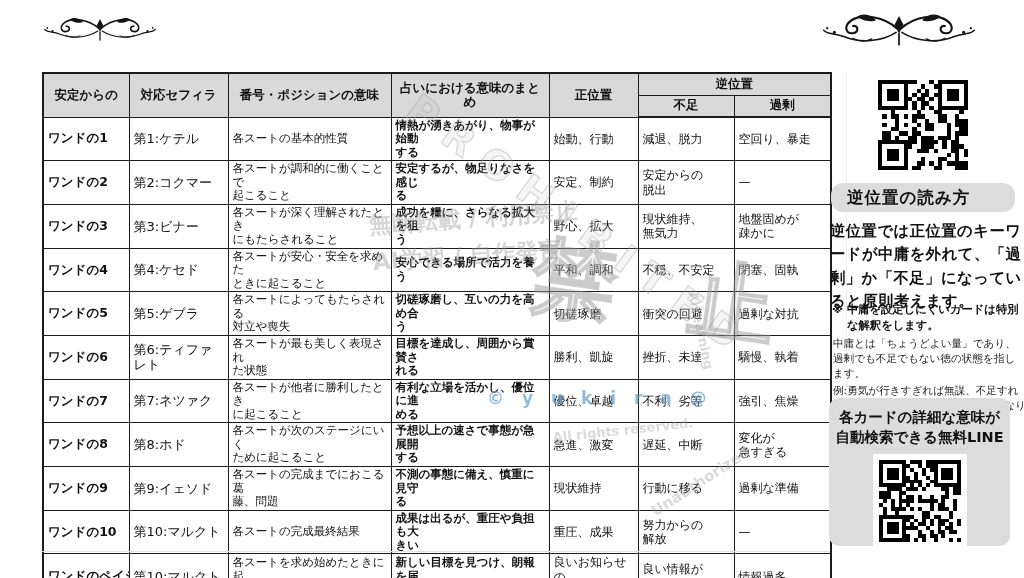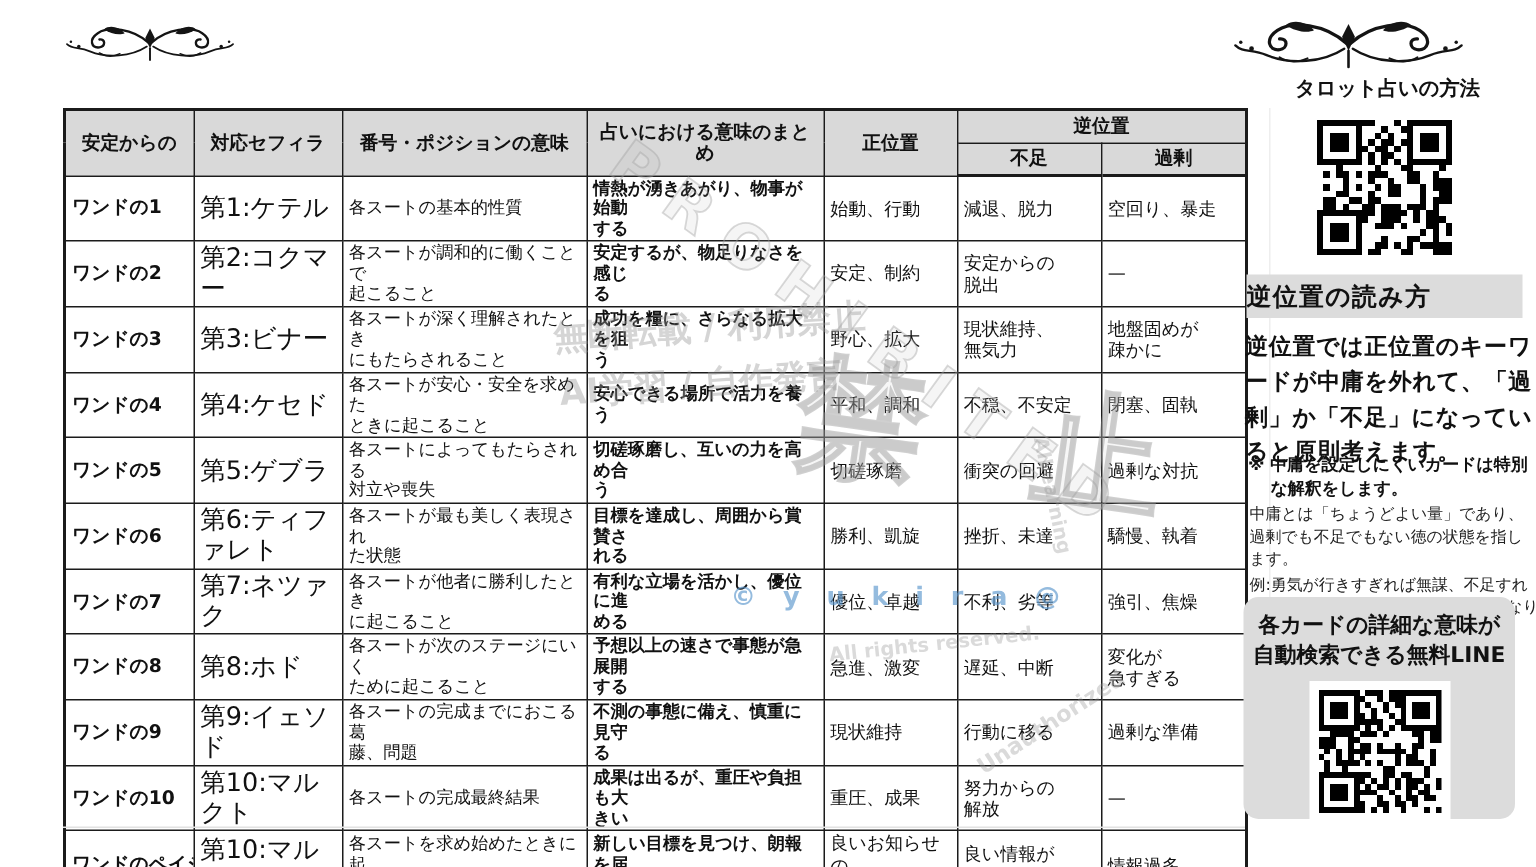--- a/index.html
+++ b/index.html
@@ -33,21 +33,21 @@
   }
   .tarot-table thead th {
     background:#d9d9d9; font-weight:bold; text-align:center;
     font-size:12.5px; height:22px; border-bottom-width:2px;
   }
   .tarot-table thead tr:first-child th { border-bottom-width:1px; }
   .tarot-table thead tr:last-child th { border-bottom-width:2px; }
   .tarot-table tbody tr { height:30.2px; }
   .tarot-table tbody td { font-size:11.5px; white-space:pre-line; }
   .tarot-table tbody td:nth-child(1) { font-weight:bold; font-size:12.5px; white-space:nowrap; }
-  .tarot-table tbody td:nth-child(2) { font-size:17px;margin-left:21px; }
+  .tarot-table tbody td:nth-child(2) { font-size:13px;margin-left:21px; }
   .tarot-table tbody td:nth-child(4) { font-weight:bold; }
   .tarot-table tbody td:nth-child(5),
   .tarot-table tbody td:nth-child(6),
   .tarot-table tbody td:nth-child(7) { font-size:12px; }
 
   
   .gridline { position:absolute; background:#e2e2e2; }
   .gl-bottom { left:42px; top:551px; width:788px; height:1px; }
   .gl-right  { left:846px; top:72px; width:1px; height:474px; opacity:.6; }
 
@@ -64,22 +64,22 @@
   
   .qr-top-label {
     position:absolute; left:832px; top:50px; width:186px; text-align:center;
     font-size:13.5px; font-weight:bold;
   }
   .qr-box-top { position:absolute; left:878px; top:79px; width:90px; height:92px; }
   .qr-box-top svg, .qr-box-line svg { width:100%; height:100%; display:block; }
 
   .rev-header {
     position:absolute; left:831px; top:183px; width:184px; height:29px;
-    background:#dcdcdc; border-radius:0; font-size:16.5px; font-weight:bold;
-    display:flex; align-items:center; padding-left:0; letter-spacing:1px;
+    background:#dcdcdc; border-radius:12px; font-size:16.5px; font-weight:bold;
+    display:flex; align-items:center; padding-left:16px; letter-spacing:1px;
   }
   .rev-text {
     position:absolute; left:830px; top:220px; width:196px;
     font-size:15.3px; font-weight:bold; line-height:1.52; letter-spacing:.5px;
   }
   .note-title {
     position:absolute; left:832px; top:302px; width:192px;
     font-size:11.3px; font-weight:bold; line-height:1.45;
     padding-left:15px; text-indent:-15px;
   }
@@ -282,21 +282,20 @@
           <td>良い情報が
 得られない</td>
           <td>情報過多</td>
         </tr>
       </tbody>
   </table>
 
   <div class="gridline gl-bottom"></div>
   <div class="gridline gl-right"></div>
 
-  <div class="qr-top-label">タロット占いの方法</div>
   <div class="qr-box-top">
       <svg viewBox="0 0 21 21" shape-rendering="crispEdges" width="100%" height="100%">
         <rect width="21" height="21" fill="#fff"></rect>
         <rect x="0" y="0" width="7" height="7" fill="#000"></rect>
         <rect x="1" y="1" width="5" height="5" fill="#fff"></rect>
         <rect x="2" y="2" width="3" height="3" fill="#000"></rect>
         <rect x="14" y="0" width="7" height="7" fill="#000"></rect>
         <rect x="15" y="1" width="5" height="5" fill="#fff"></rect>
         <rect x="16" y="2" width="3" height="3" fill="#000"></rect>
         <rect x="0" y="14" width="7" height="7" fill="#000"></rect>

